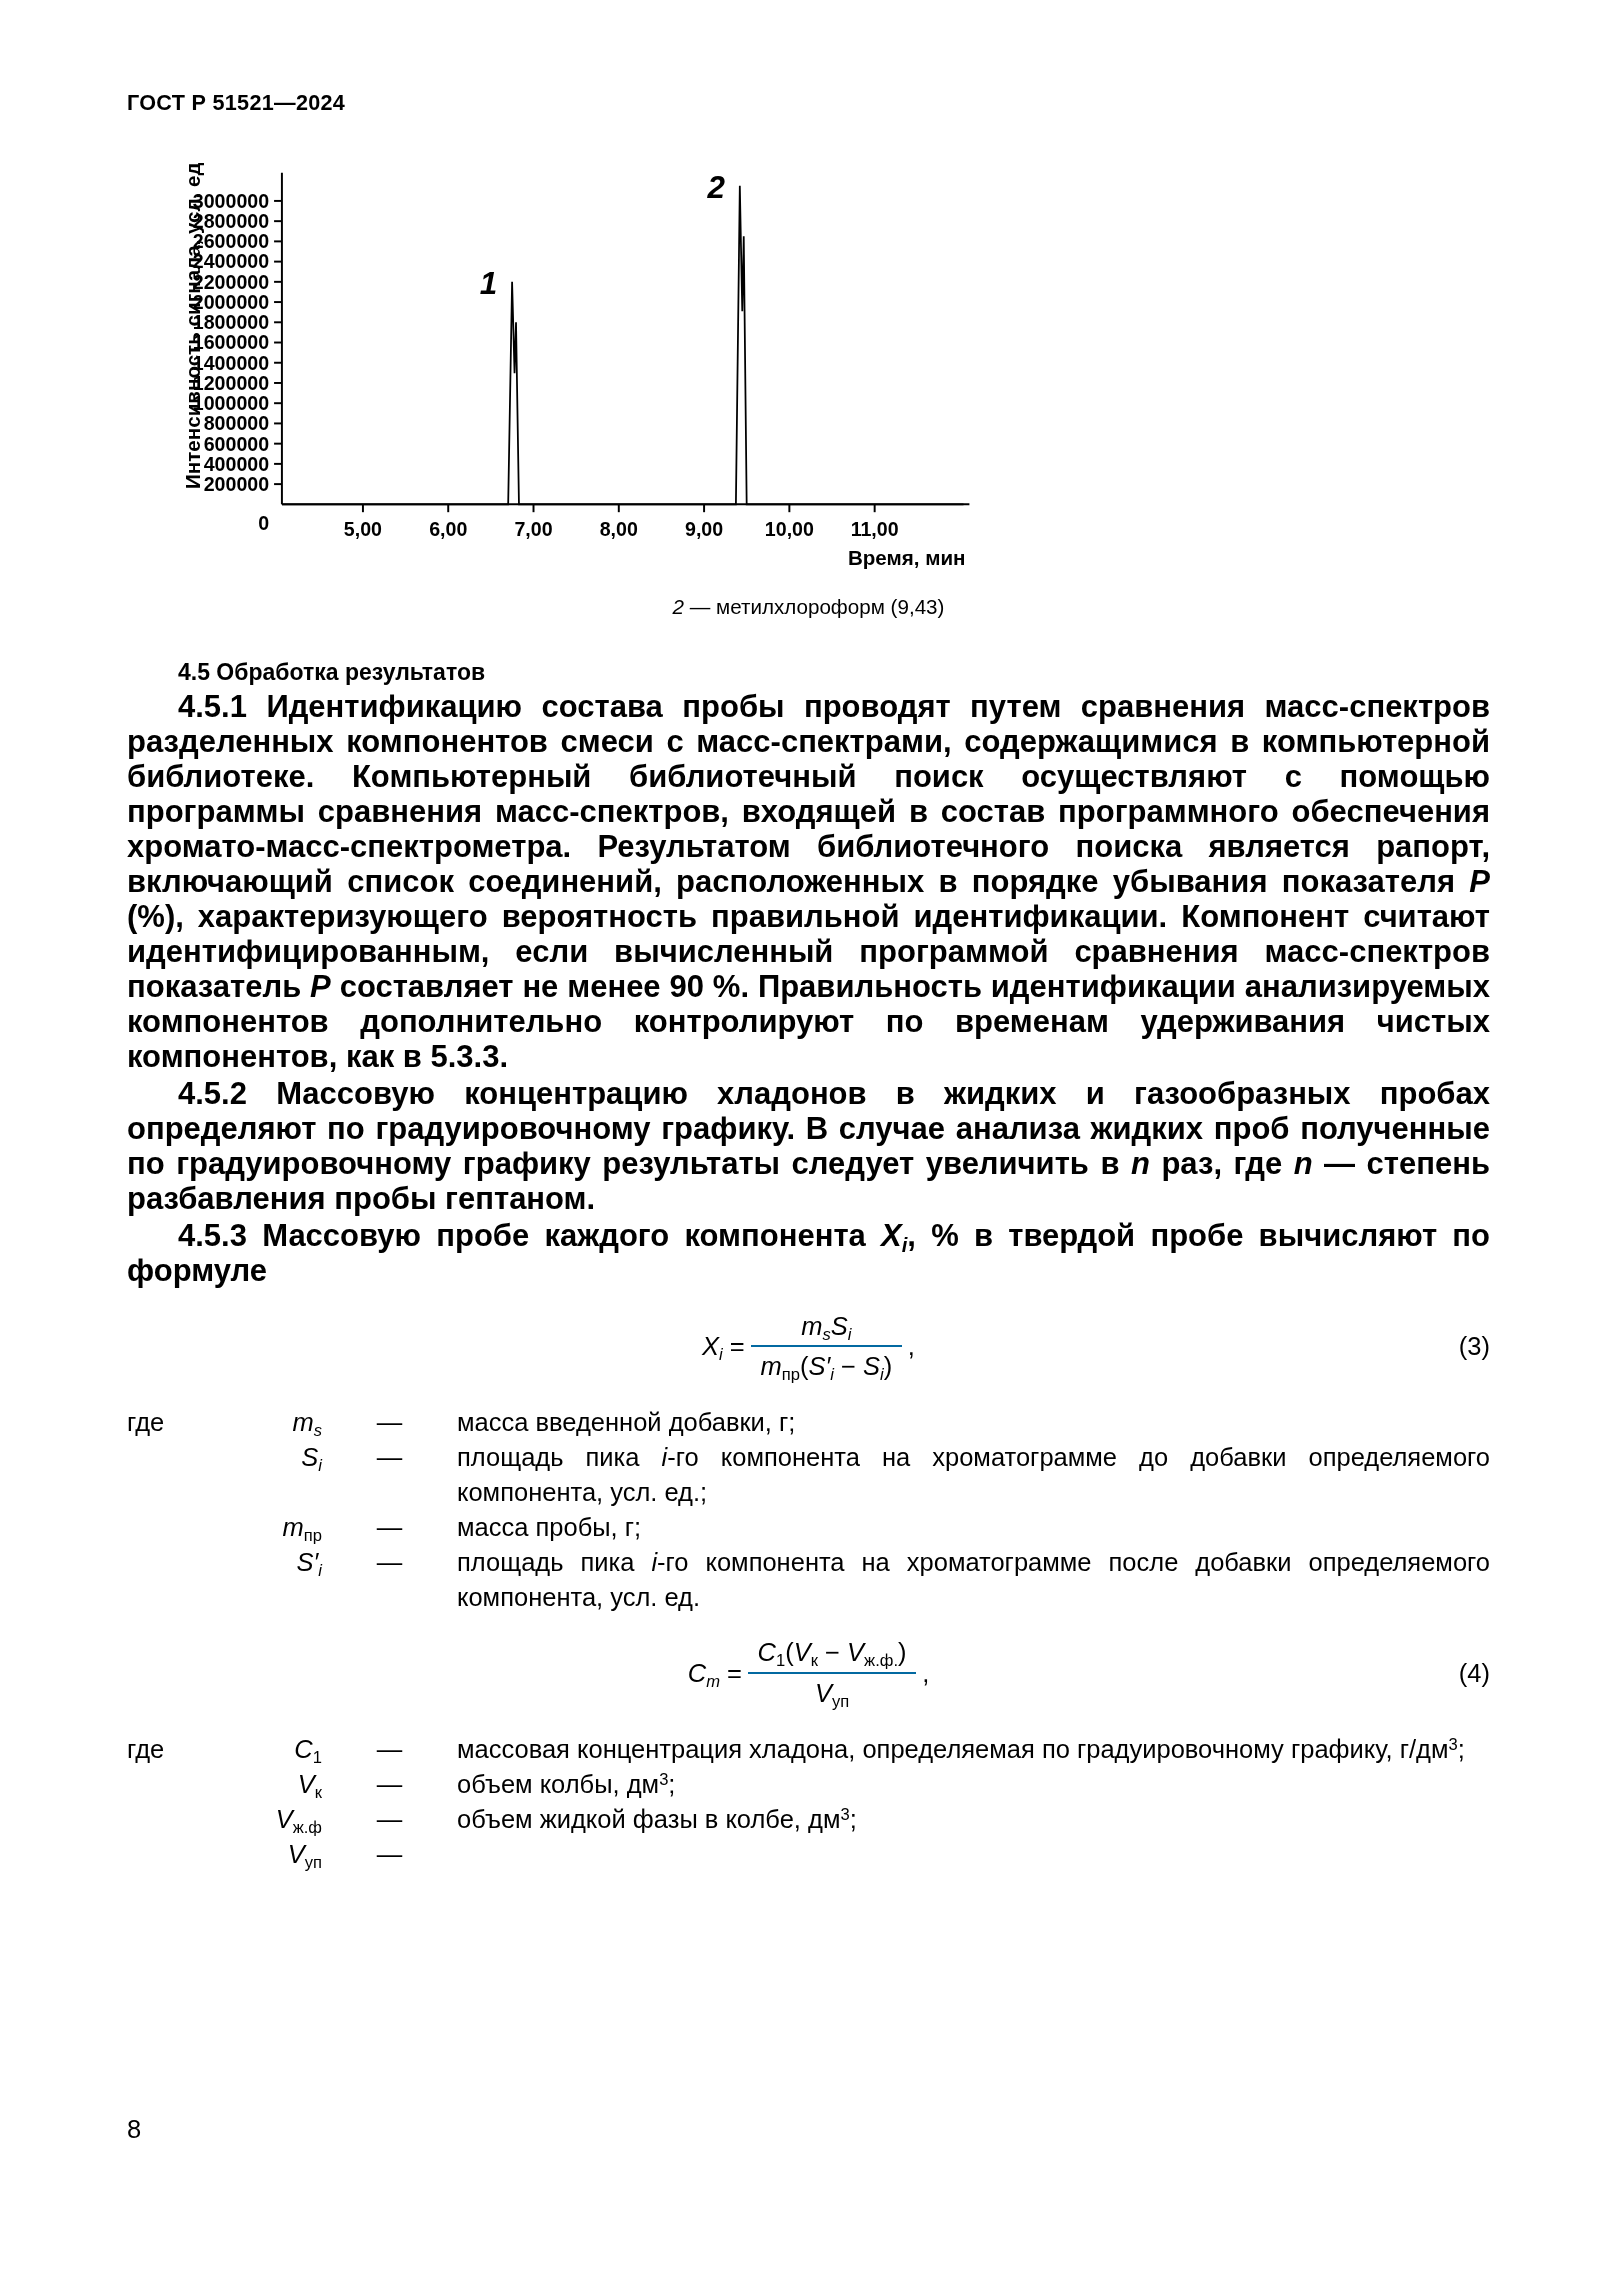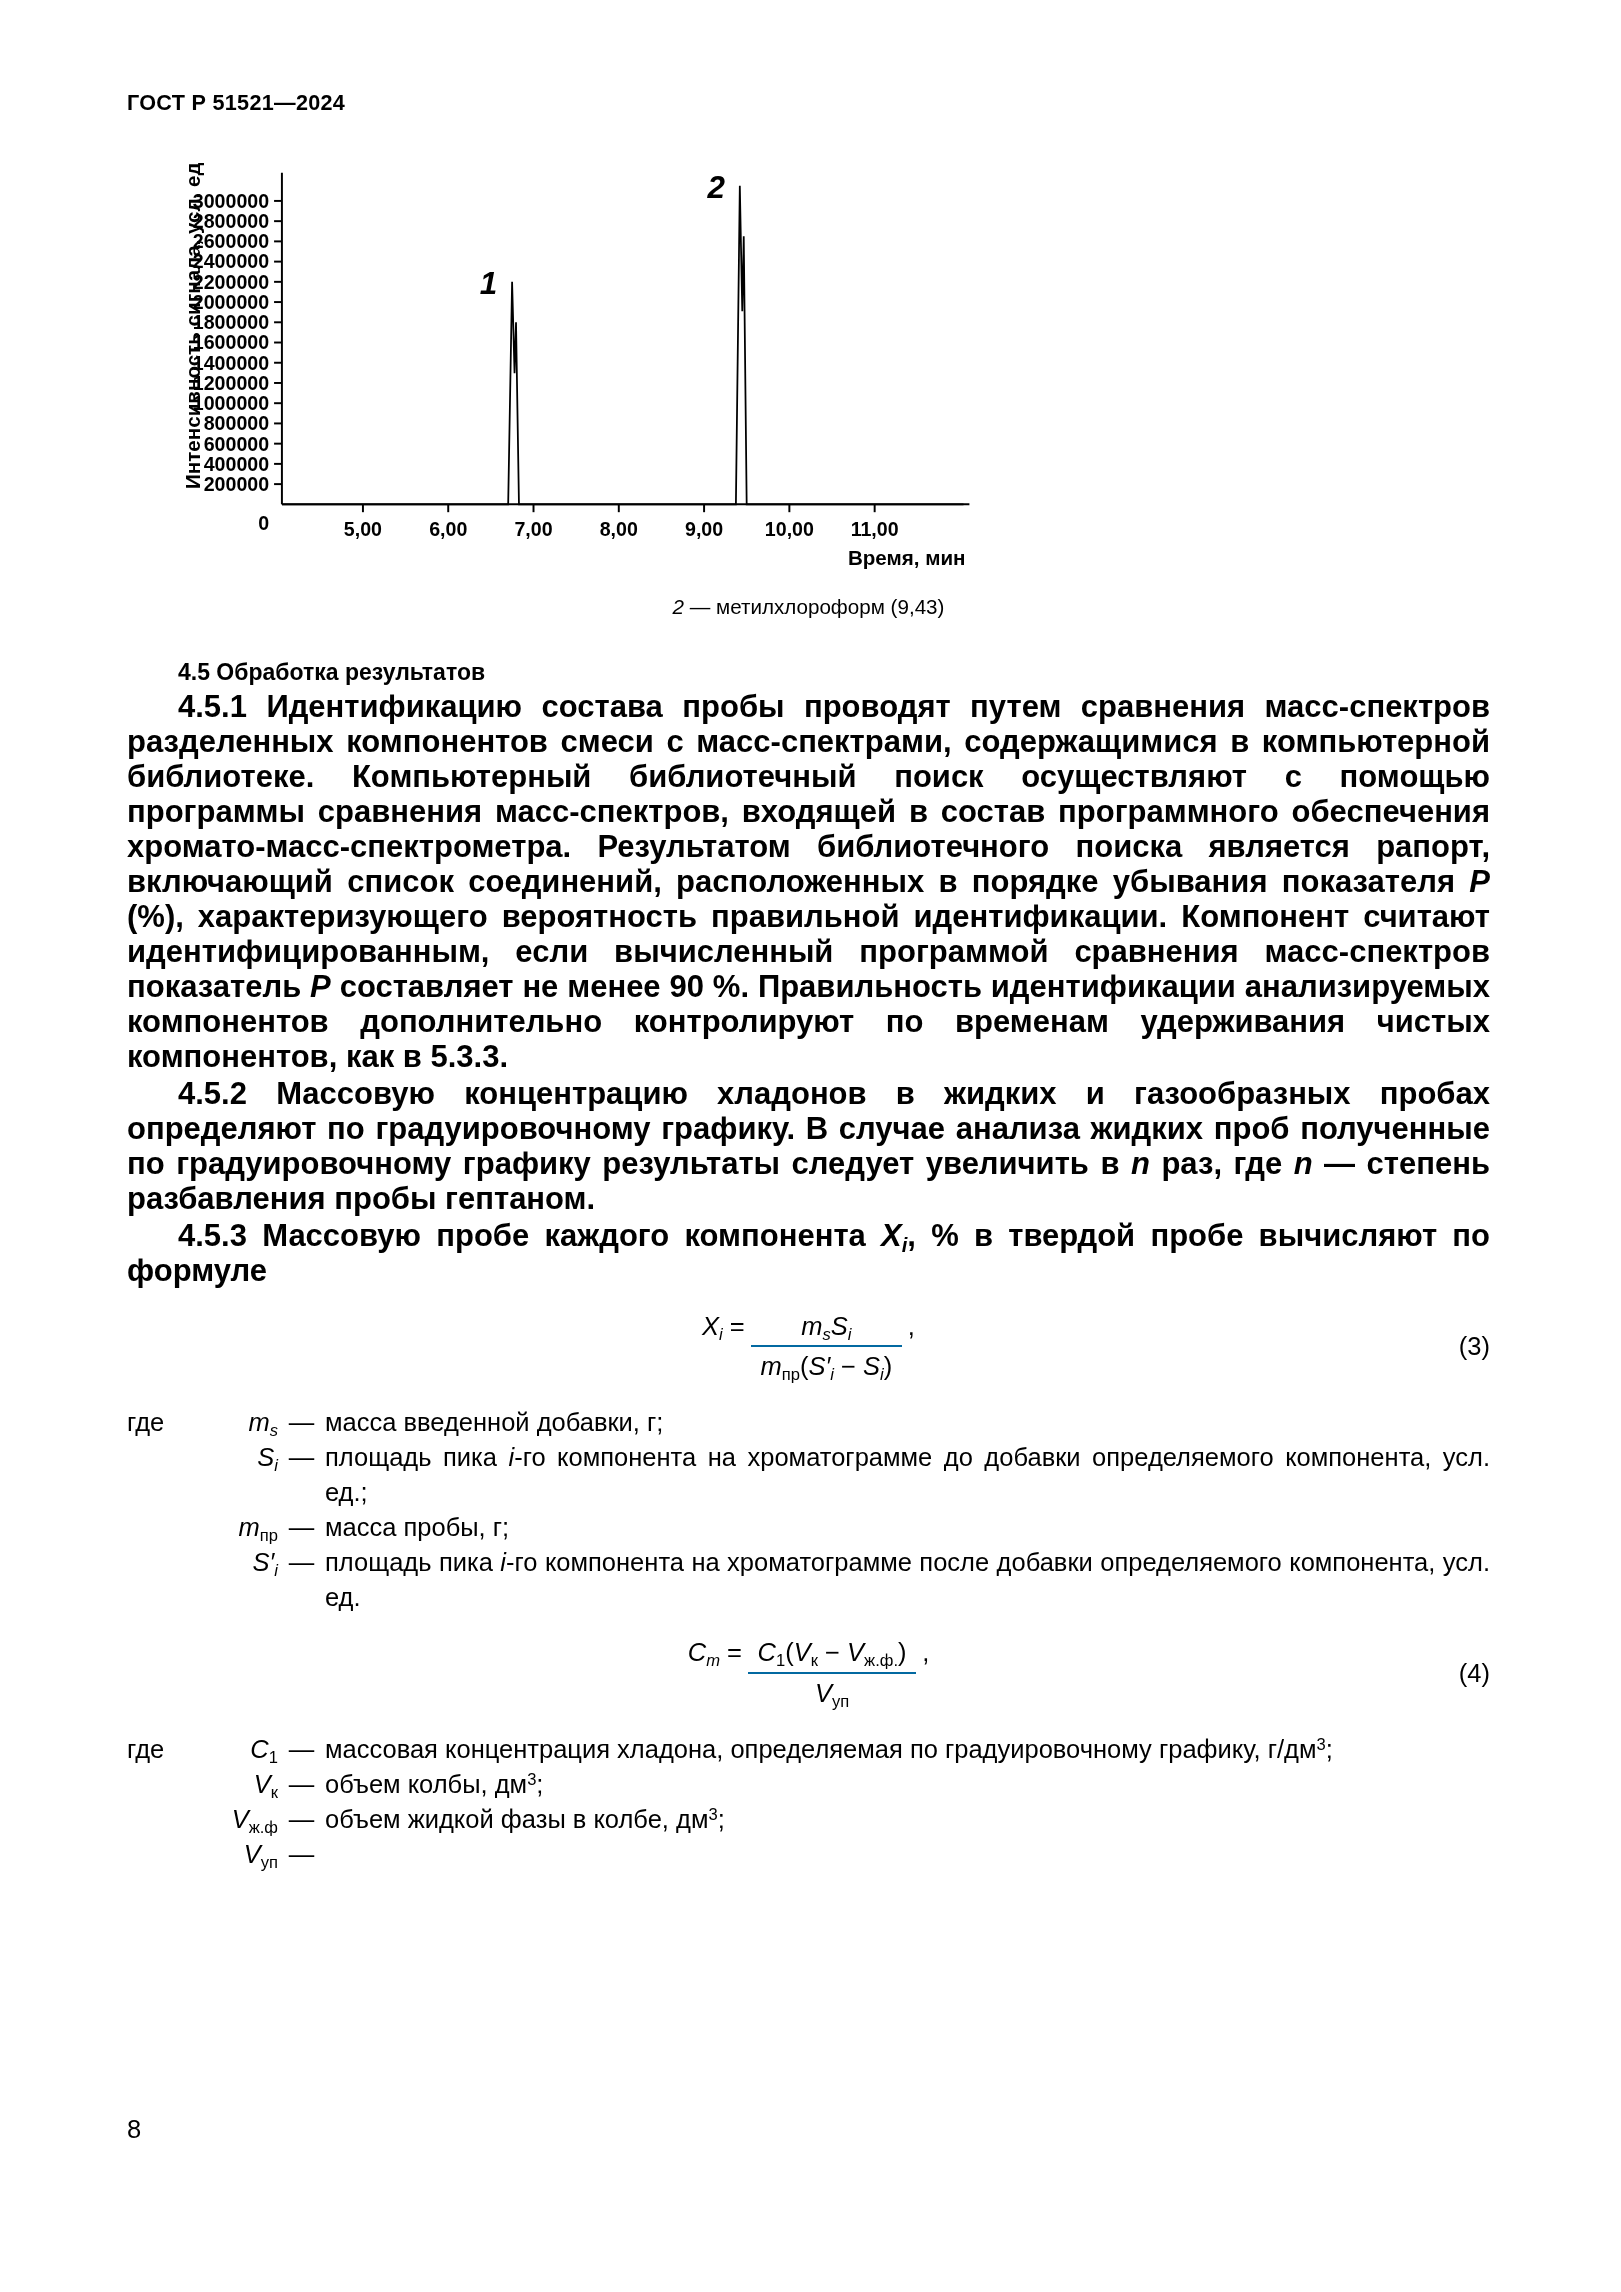--- a/index.html
+++ b/index.html
@@ -19,27 +19,27 @@
   .fig-caption{margin-top:13.7px;text-align:center;font-size:20.6px;line-height:27.4px;}
   .fig-title{margin-top:23.5px;text-align:center;font-size:22.5px;font-weight:bold;}
   .section-heading{margin:39px 0 3px 51px;font-size:23px;font-weight:bold;}
   p.body{font-size:31px;line-height:35px;text-align:justify;text-indent:51px;margin:2px 0;font-weight:bold;}
   sub,sup{line-height:0;}
   sub{font-size:.65em;vertical-align:-.3em;}
   sup{font-size:.65em;vertical-align:.5em;}
   sub.it{font-style:italic;}
   i{font-style:italic;}
   .formula-row{position:relative;text-align:center;margin:23.5px 0;font-size:25.5px;}
-  .formula-body{display:inline-flex;gap:5.9px;}
+  .formula-body{display:inline-flex;align-items:center;gap:5.9px;}
   .frac{display:inline-block;text-align:center;}
   .frac .num{display:block;padding:0 9.8px 4.9px;border-bottom:2px solid #0369a1;}
   .frac .den{display:block;padding:4.9px 9.8px 0;}
   .formula-number{position:absolute;right:0;top:50%;transform:translateY(-50%);}
   .where{font-size:25.5px;line-height:35px;margin:5.9px 0 3.9px;}
-  .where-row{display:grid;grid-template-columns:57px 94px 47px 1fr;}
+  .where-row{display:grid;grid-template-columns:57px 94px 47px 1fr;gap:44px;}
   .where-term{text-align:right;white-space:nowrap;}
   .where-dash{text-align:center;}
   .where-desc{text-align:justify;}
   .page-number{position:absolute;left:127px;top:2115px;font-size:25.5px;}
 </style>
 </head>
 <body>
 
 <div class="page">
 

